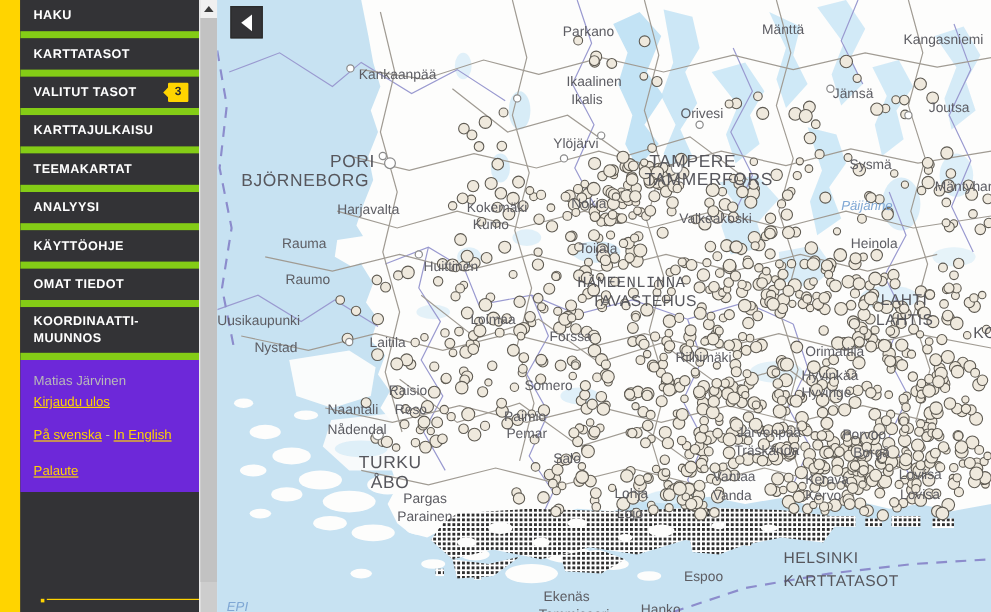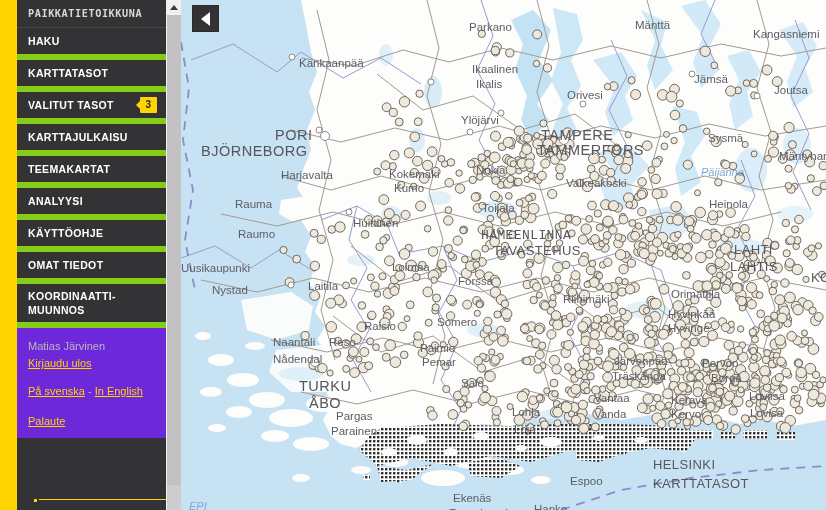--- a/index.html
+++ b/index.html
@@ -177,23 +177,20 @@
 </style>
 </head>
 <body>
 
 <div id="app">
 
   <div id="sidebar">
     <div id="sidebar-accent"></div>
     <div id="sidebar-inner">
 
-      <div id="brand">
-        <span id="brand-title">PAIKKATIETOIKKUNA</span>
-      </div>
 
       <div id="menu-list">
           <div class="menu-item">
             <span class="mlabel">HAKU</span>
           </div>
           <div class="menu-item">
             <span class="mlabel">KARTTATASOT</span>
           </div>
           <div class="menu-item">
             <span class="mlabel">VALITUT TASOT</span>
@@ -1599,21 +1596,21 @@
         <div class="mlbl major" style="left: 549px; top: 259px;">LAHTIS</div>
         <div class="mlbl major" style="left: 630px; top: 270px;">KOU</div>
         <div class="mlbl" style="left: 0px; top: 262px;">Uusikaupunki</div>
         <div class="mlbl" style="left: 211px; top: 261px;">Loimaa</div>
         <div class="mlbl" style="left: 127px; top: 280px;">Laitila</div>
         <div class="mlbl" style="left: 31px; top: 284px;">Nystad</div>
         <div class="mlbl" style="left: 277px; top: 275px;">Forssa</div>
         <div class="mlbl" style="left: 490px; top: 288px;">Orimattila</div>
         <div class="mlbl" style="left: 382px; top: 293px;">Riihimäki</div>
         <div class="mlbl" style="left: 487px; top: 308px;">Hyvinkää</div>
-        <div class="mlbl" style="left: 143px; top: 320px; margin-left: 40px;">Raisio</div>
+        <div class="mlbl" style="left: 143px; top: 320px;">Raisio</div>
         <div class="mlbl" style="left: 256px; top: 316px;">Somero</div>
         <div class="mlbl" style="left: 487px; top: 322px;">Hyvinge</div>
         <div class="mlbl" style="left: 148px; top: 336px;">Reso</div>
         <div class="mlbl" style="left: 92px; top: 336px;">Naantali</div>
         <div class="mlbl" style="left: 239px; top: 342px;">Paimio</div>
         <div class="mlbl" style="left: 433px; top: 355px;">Järvenpää</div>
         <div class="mlbl" style="left: 521px; top: 357px;">Porvoo</div>
         <div class="mlbl" style="left: 241px; top: 356px;">Pemar</div>
         <div class="mlbl" style="left: 92px; top: 353px;">Nådendal</div>
         <div class="mlbl" style="left: 431px; top: 370px;">Träskända</div>

